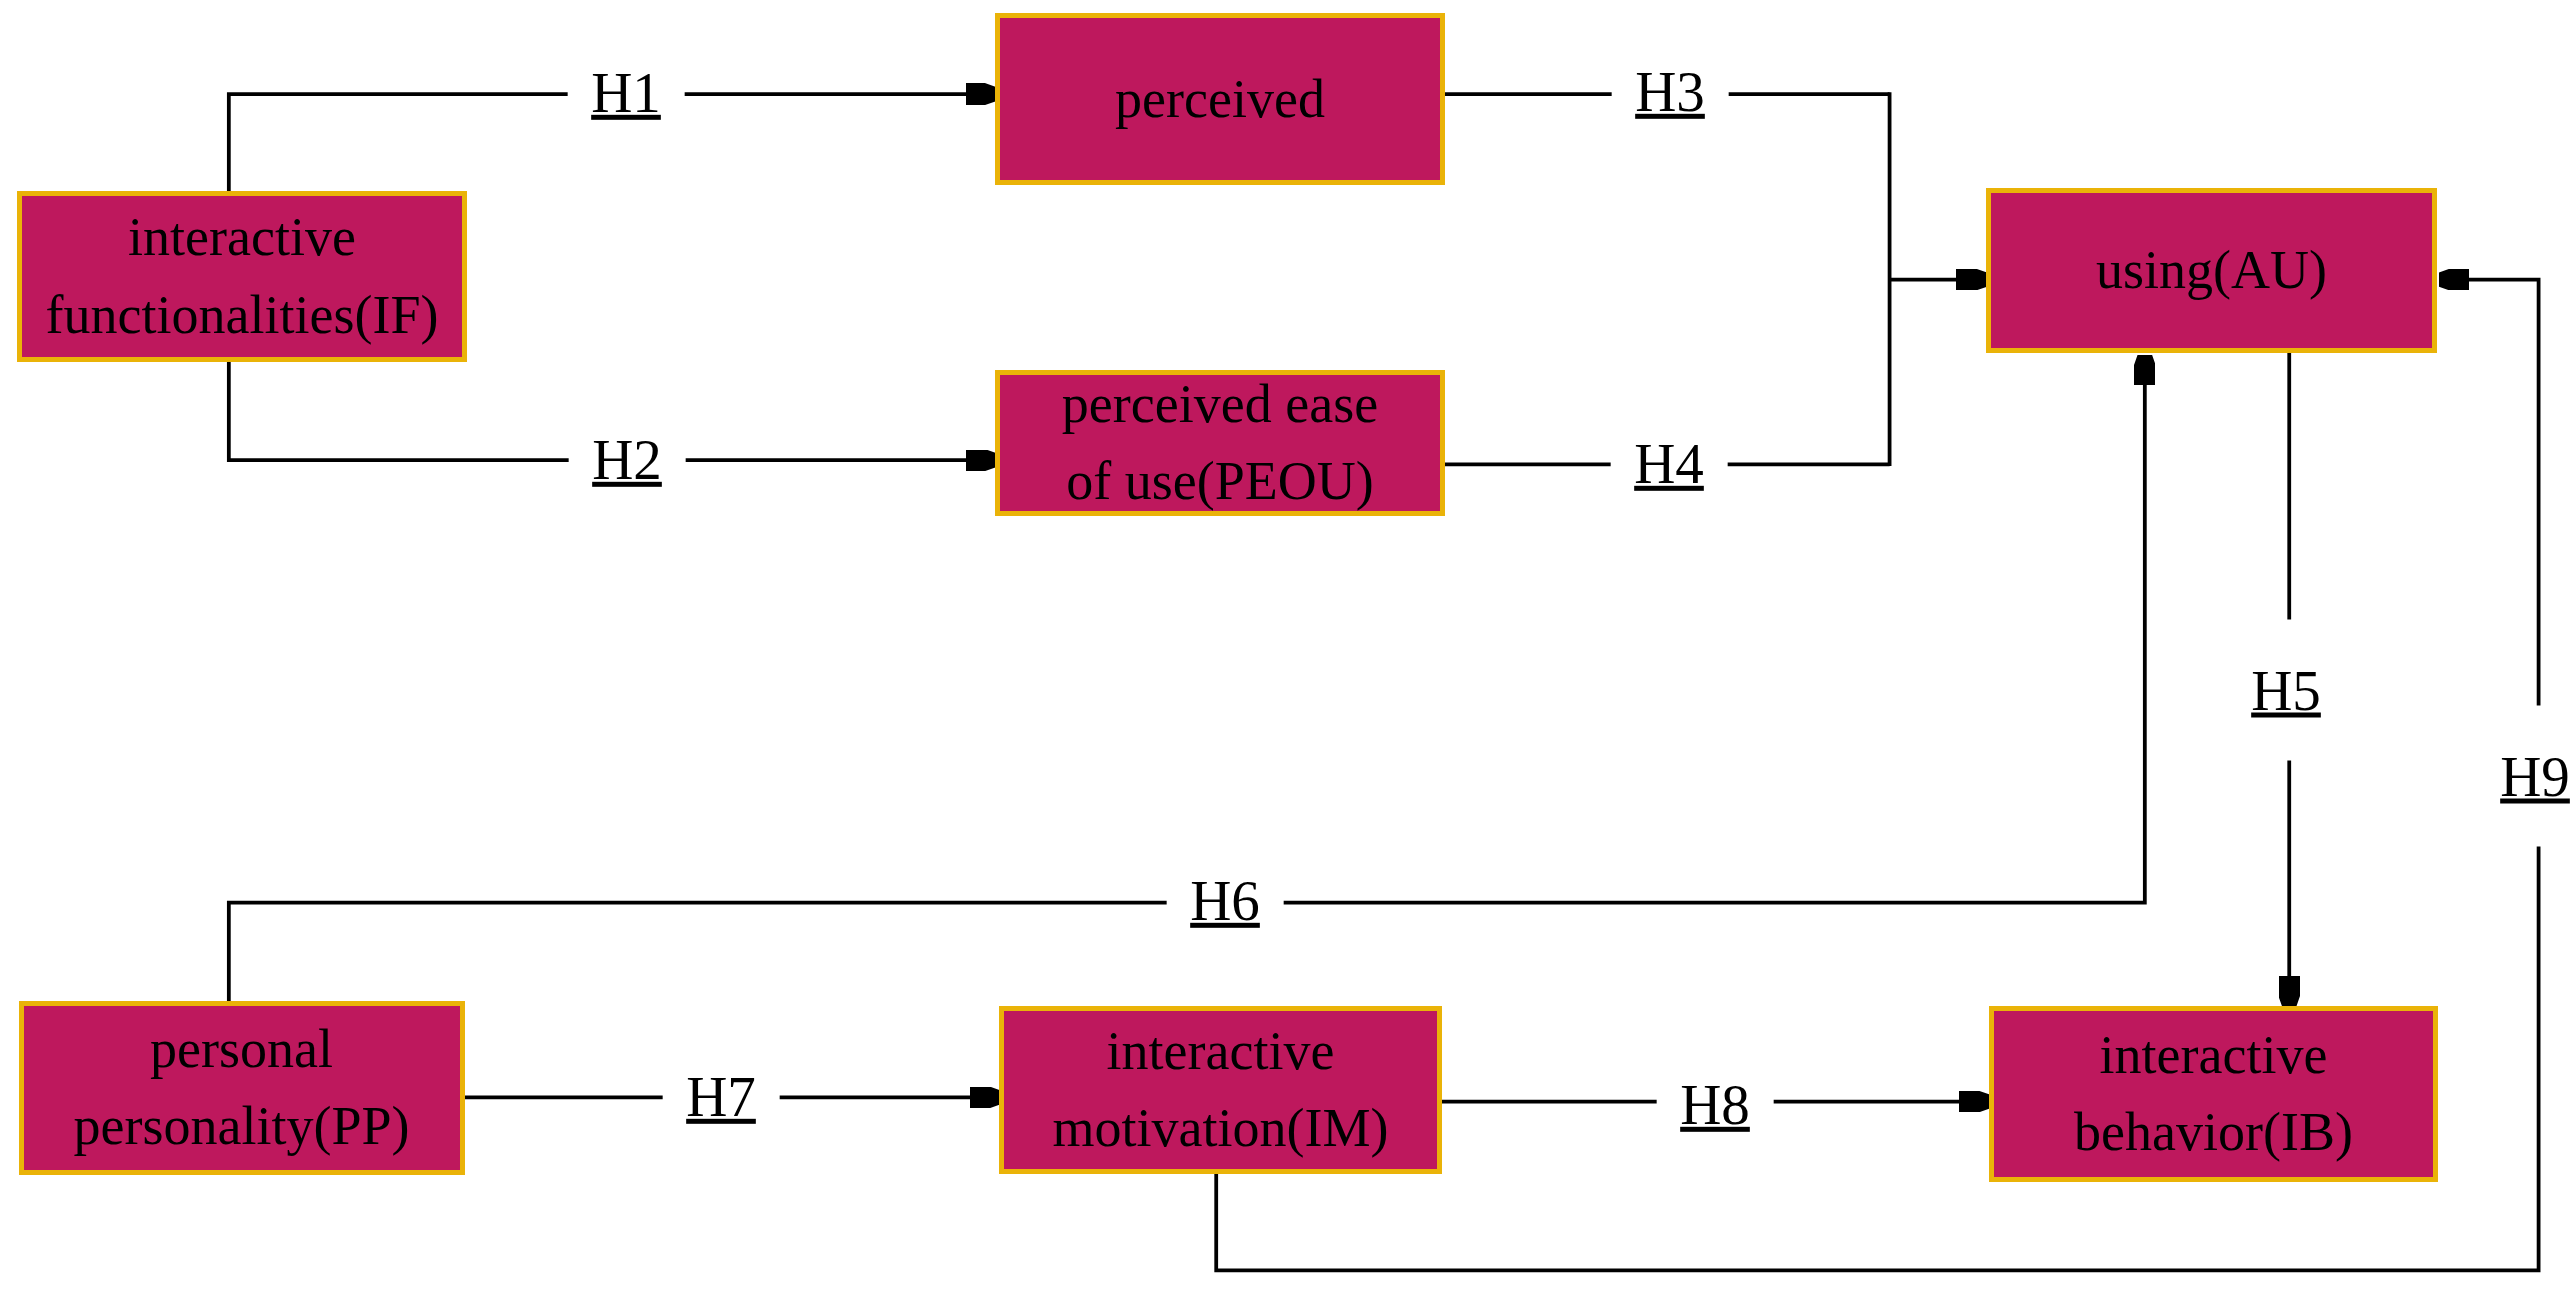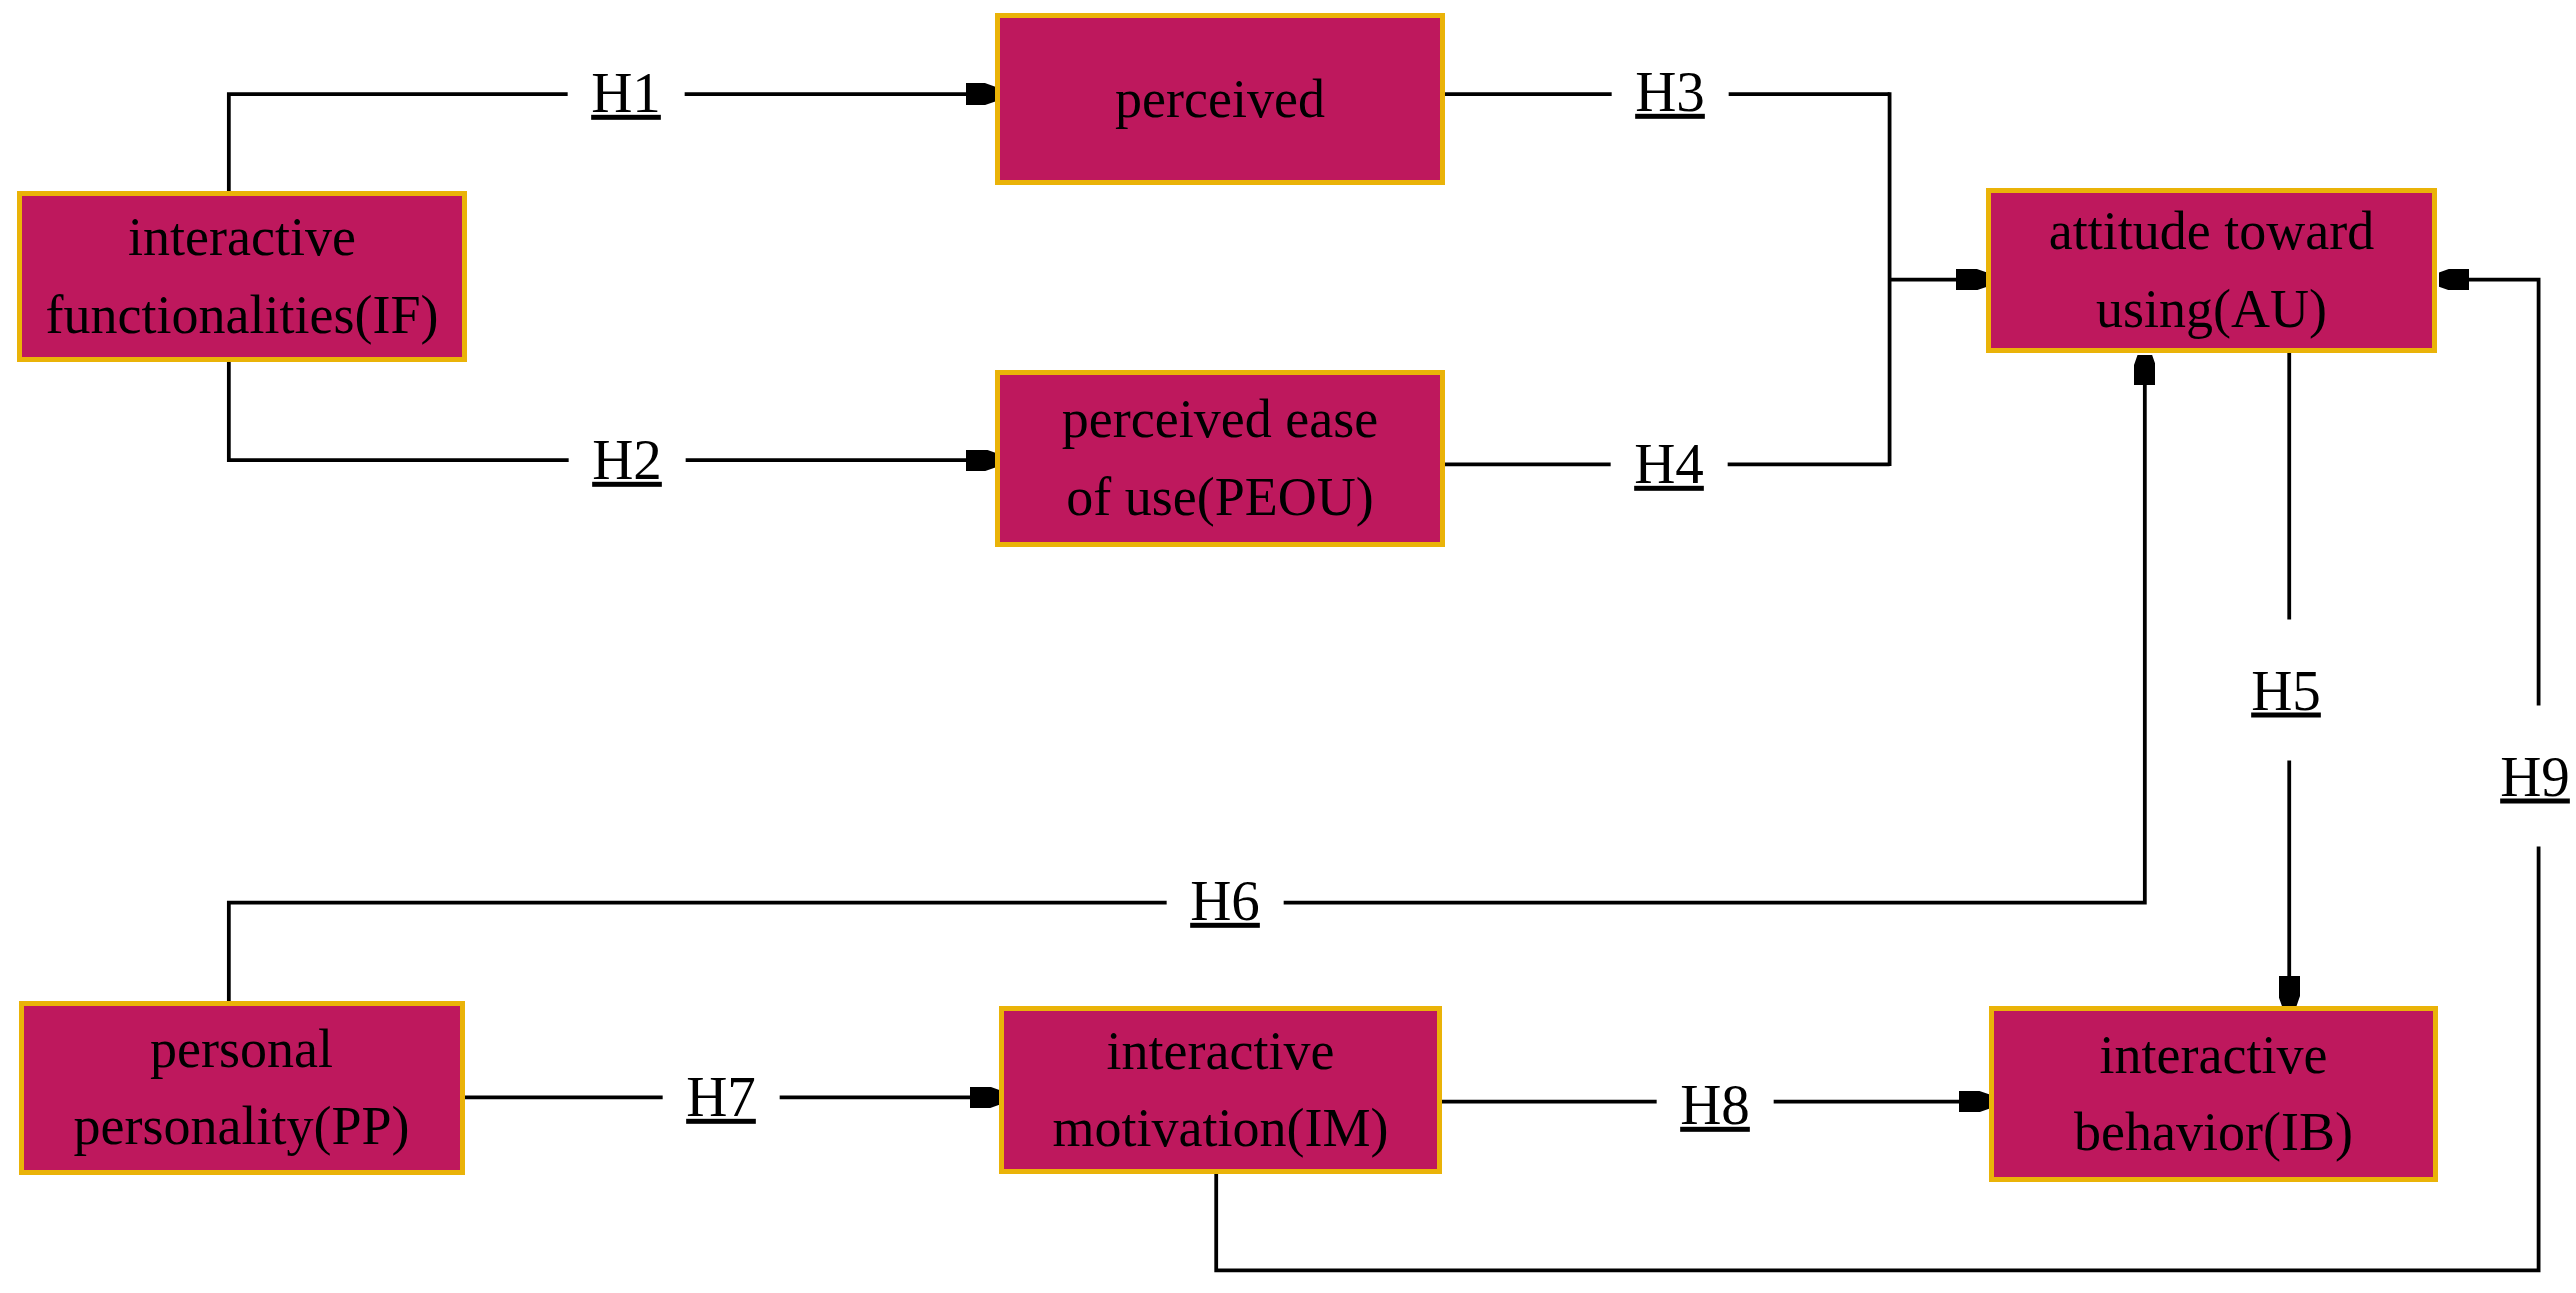--- a/index.html
+++ b/index.html
@@ -54,21 +54,21 @@
     z-index: 3;
     text-align: center;
     text-decoration: underline;
   }
   .edge-label.vertical {
     padding: 42px 20px;
   }
   
   #node-if   { left: 17px;   top: 191px;  width: 450px; height: 171px; }
   #node-pu   { left: 995px; top: 13.4px;   width: 450px; height: 172px; }
-  #node-peou { left: 995px; top: 370px;  width: 450px; height: 177px; }
+  #node-peou { left: 995px; top: 370px;  width: 450px; height: 146px; }
   #node-au   { left: 1986px; top: 188px;  width: 451px; height: 165px; }
   #node-pp   { left: 18.5px;   top: 1001px; width: 446px; height: 174px; }
   #node-im   { left: 999px; top: 1006px; width: 443px; height: 168px; }
   #node-ib   { left: 1989px; top: 1006px; width: 449px; height: 176px; }
   
   #label-h1 { left: 626px;  top: 92px; }
   #label-h2 { left: 627px;  top: 459px; }
   #label-h3 { left: 1670px; top: 91px; }
   #label-h4 { left: 1669px; top: 463px; }
   #label-h5 { left: 2286px; top: 690px; }
@@ -109,21 +109,20 @@
   <div class="node" id="node-pu">
     <span>perceived</span>
   </div>
 
   <div class="node" id="node-peou">
     <span>perceived ease</span>
     <span>of use(PEOU)</span>
   </div>
 
   <div class="node" id="node-au">
-    <span>attitude toward</span>
     <span>using(AU)</span>
   </div>
 
   <div class="node" id="node-pp">
     <span>personal</span>
     <span>personality(PP)</span>
   </div>
 
   <div class="node" id="node-im">
     <span>interactive</span>

